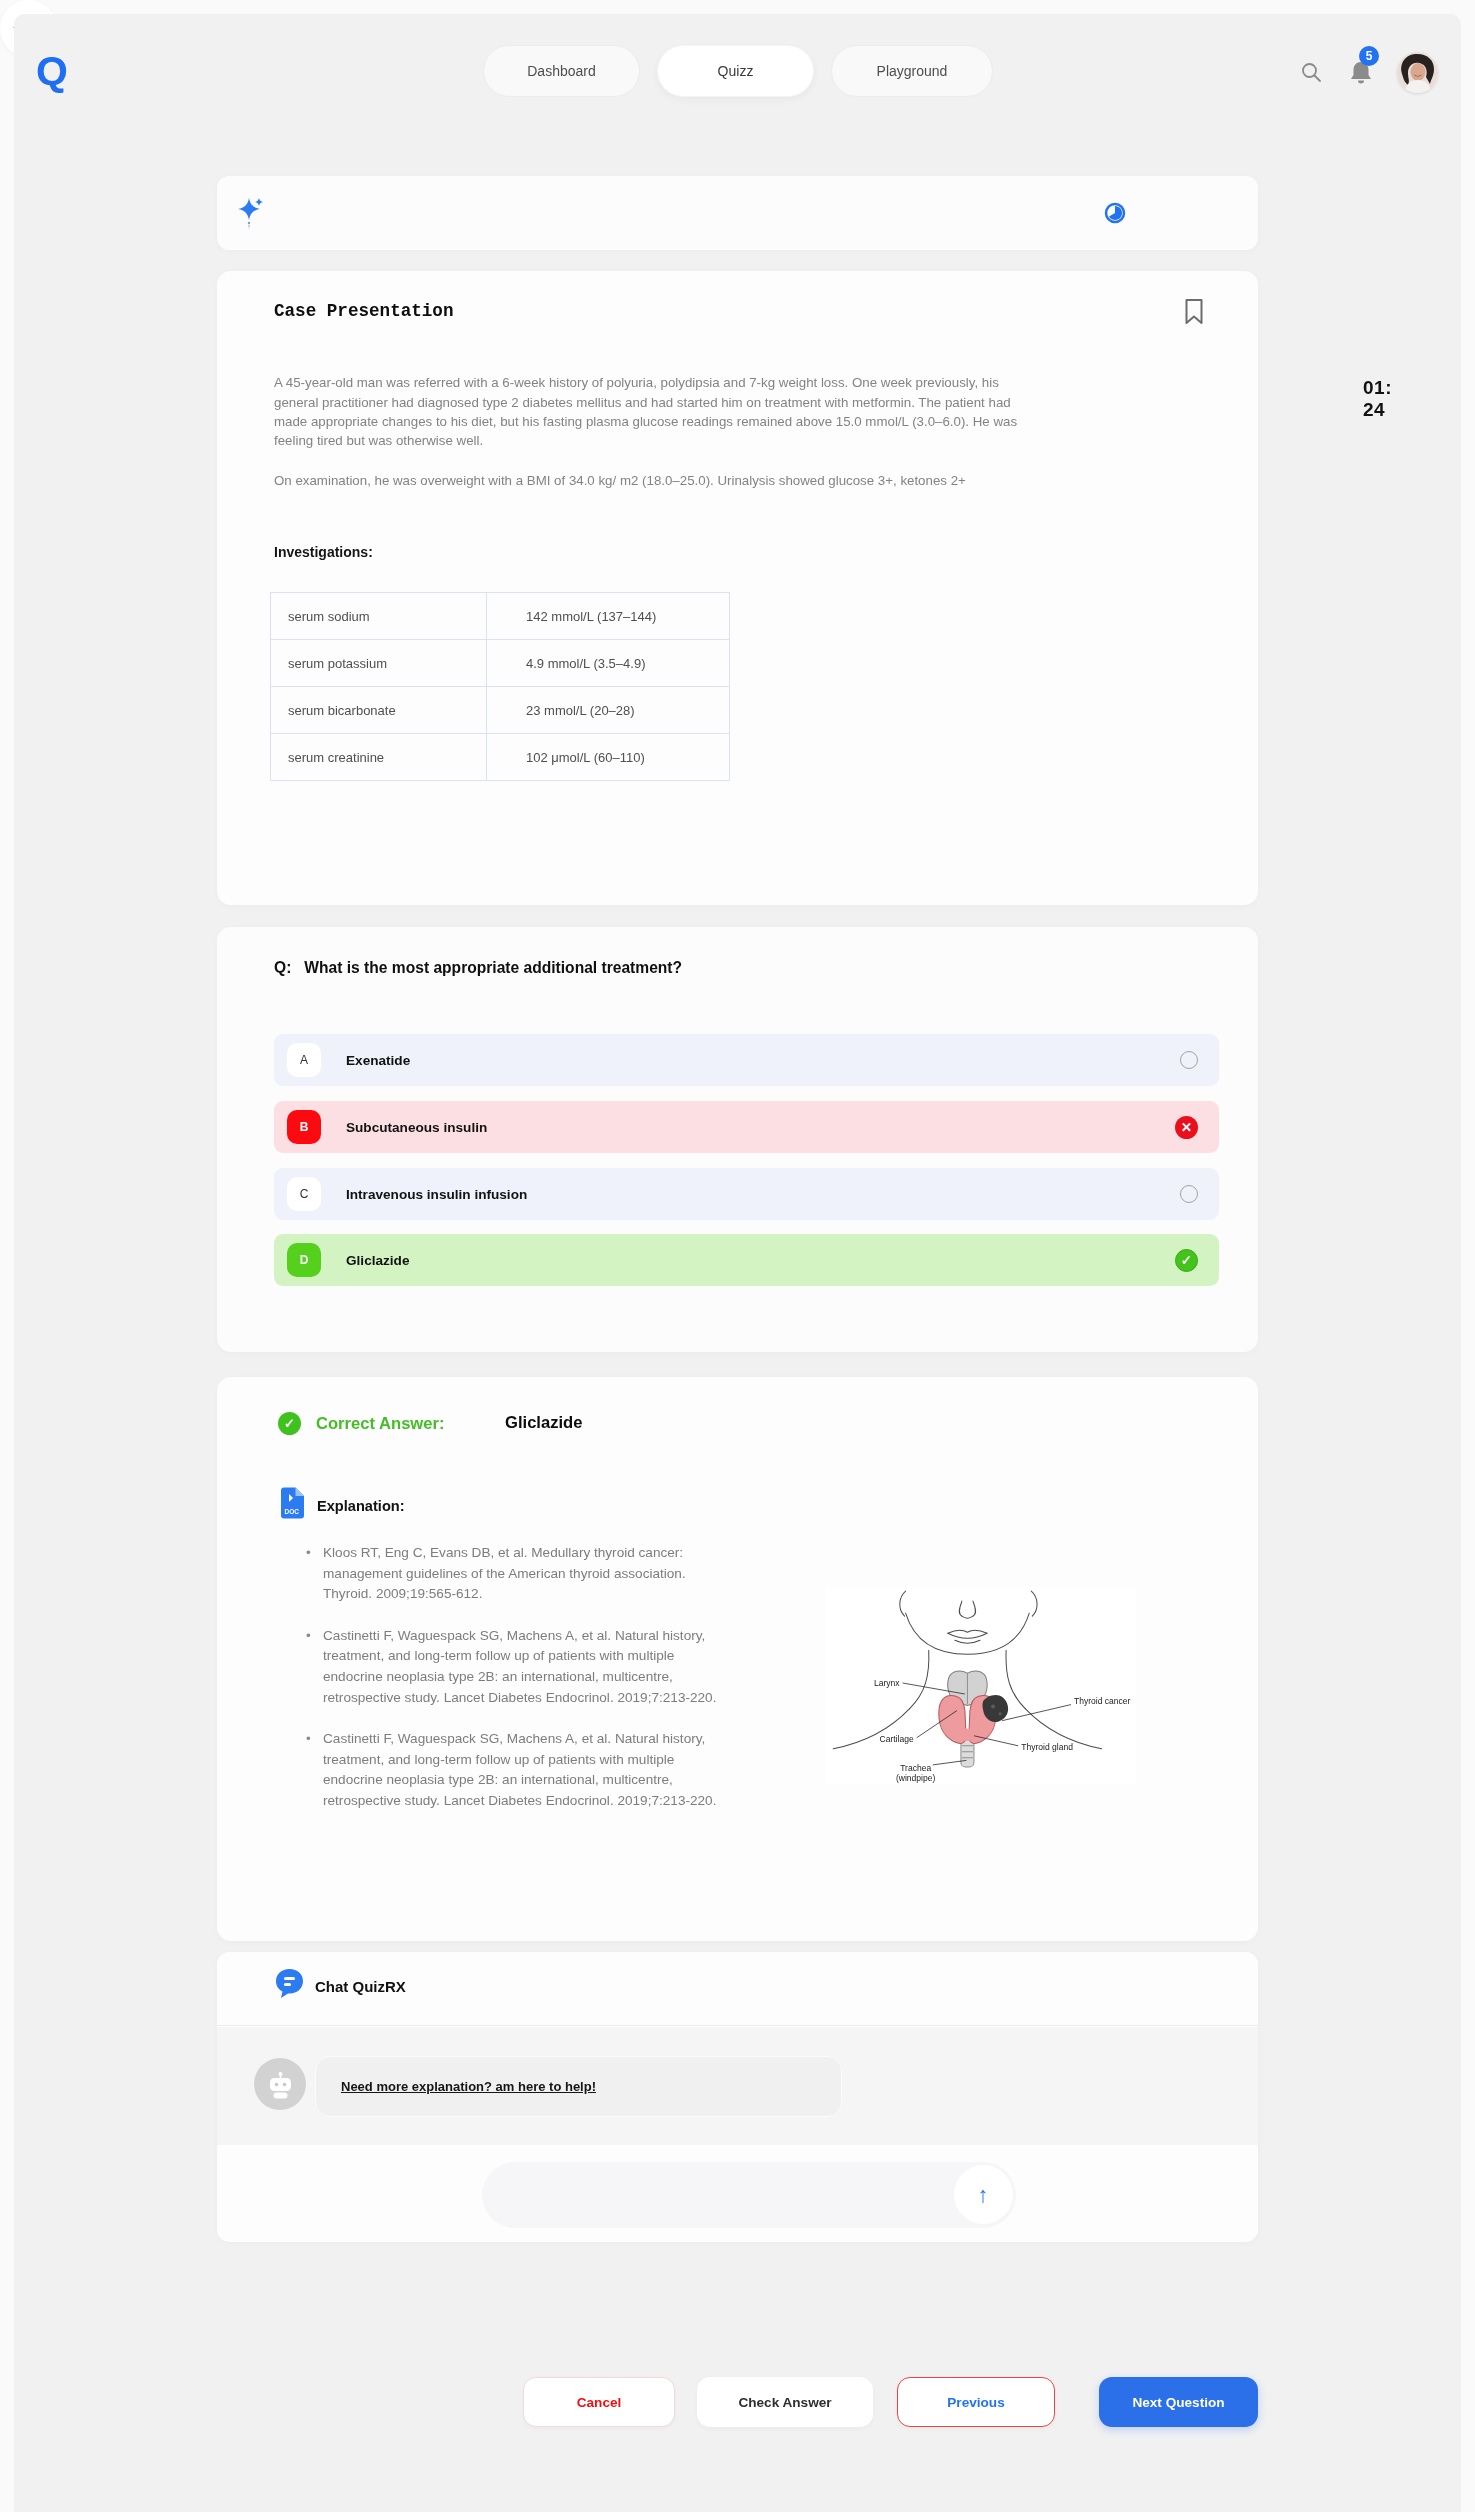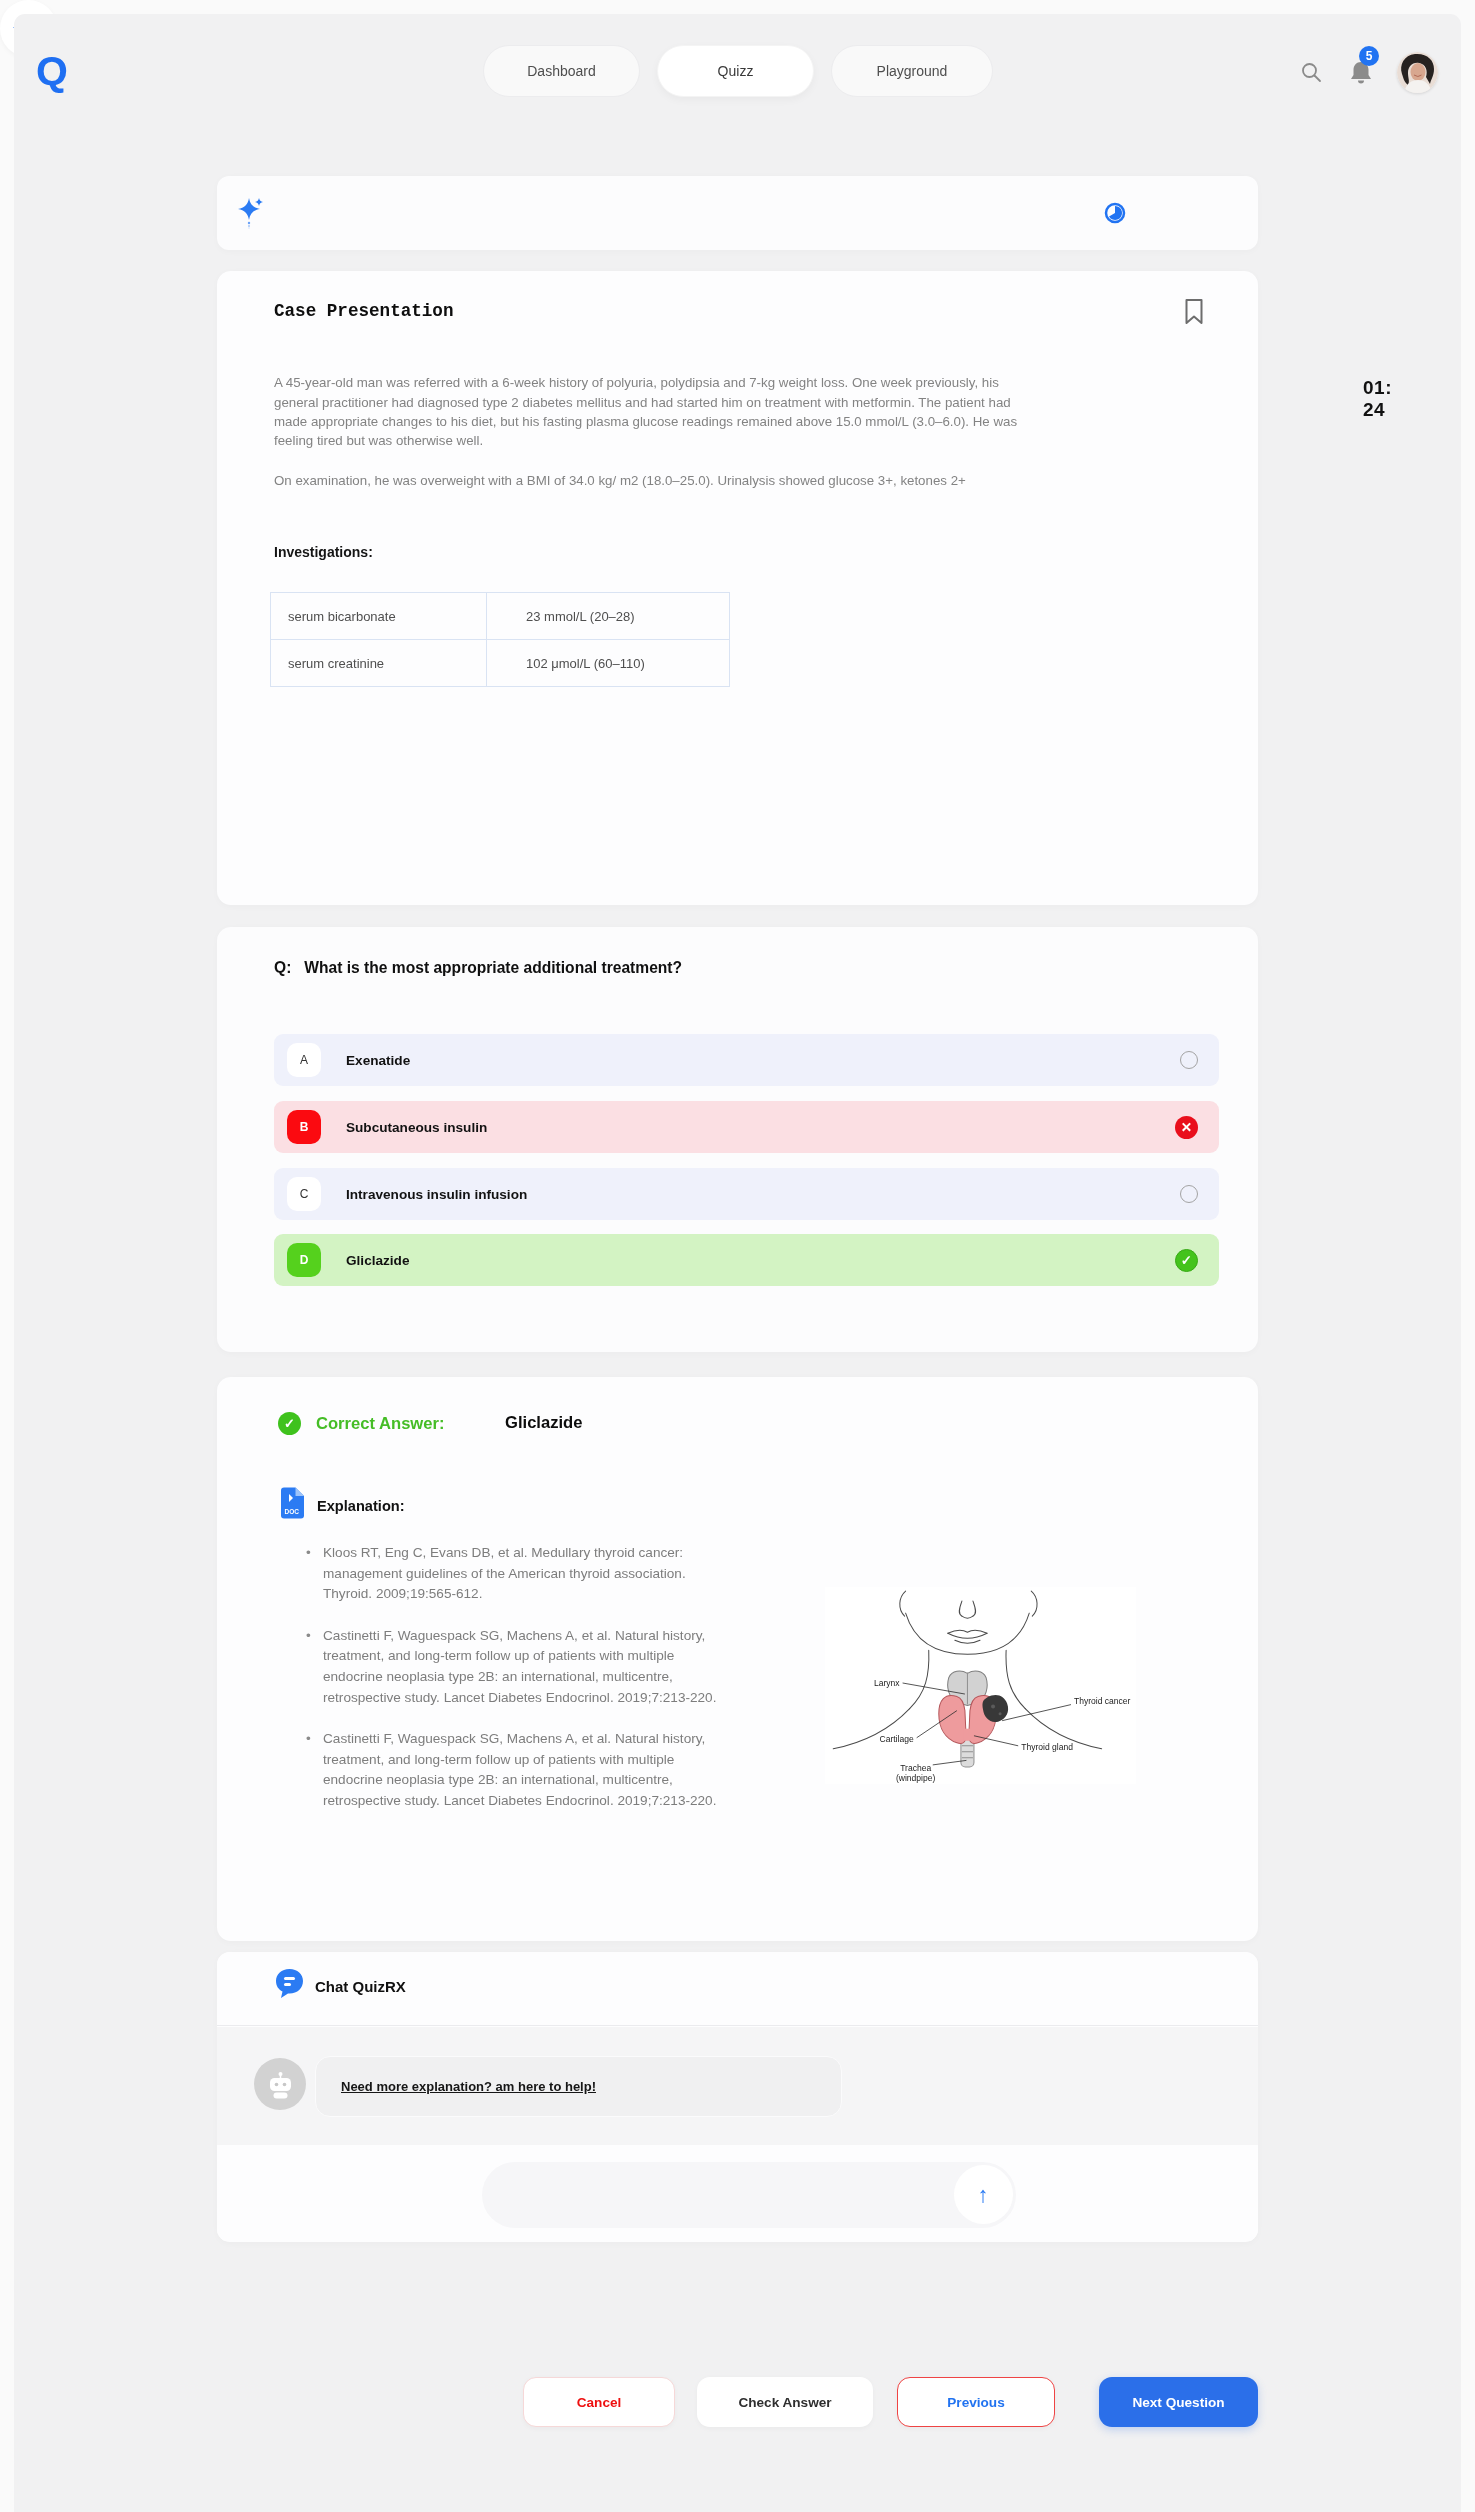--- a/index.html
+++ b/index.html
@@ -182,20 +182,28 @@
       <svg width="20" height="28" viewBox="0 0 40 56">
           <path d="M5 4 H35 V50 L20 37 L5 50 Z" fill="none" stroke="#6d6d6d" stroke-width="4" stroke-linejoin="round"></path>
         </svg>
     </span>
     <p class="case-p p1">A 45-year-old man was referred with a 6-week history of polyuria, polydipsia and 7-kg weight loss. One week previously, his general practitioner had diagnosed type 2 diabetes mellitus and had started him on treatment with metformin. The patient had made appropriate changes to his diet, but his fasting plasma glucose readings remained above 15.0 mmol/L (3.0–6.0). He was feeling tired but was otherwise well.</p>
     <p class="case-p p2">On examination, he was overweight with a BMI of 34.0 kg/ m2 (18.0–25.0). Urinalysis showed glucose 3+, ketones 2+</p>
     <div class="inv-label">Investigations:</div>
     <table class="inv">
       <tbody>
         <tr>
+            <td class="c1">serum sodium</td>
+            <td class="c2">142 mmol/L (137–144)</td>
+          </tr>
+        <tr>
+            <td class="c1">serum potassium</td>
+            <td class="c2">4.9 mmol/L (3.5–4.9)</td>
+          </tr>
+        <tr>
             <td class="c1">serum bicarbonate</td>
             <td class="c2">23 mmol/L (20–28)</td>
           </tr>
         <tr>
             <td class="c1">serum creatinine</td>
             <td class="c2">102 μmol/L (60–110)</td>
           </tr>
       </tbody>
     </table>
   </div>

